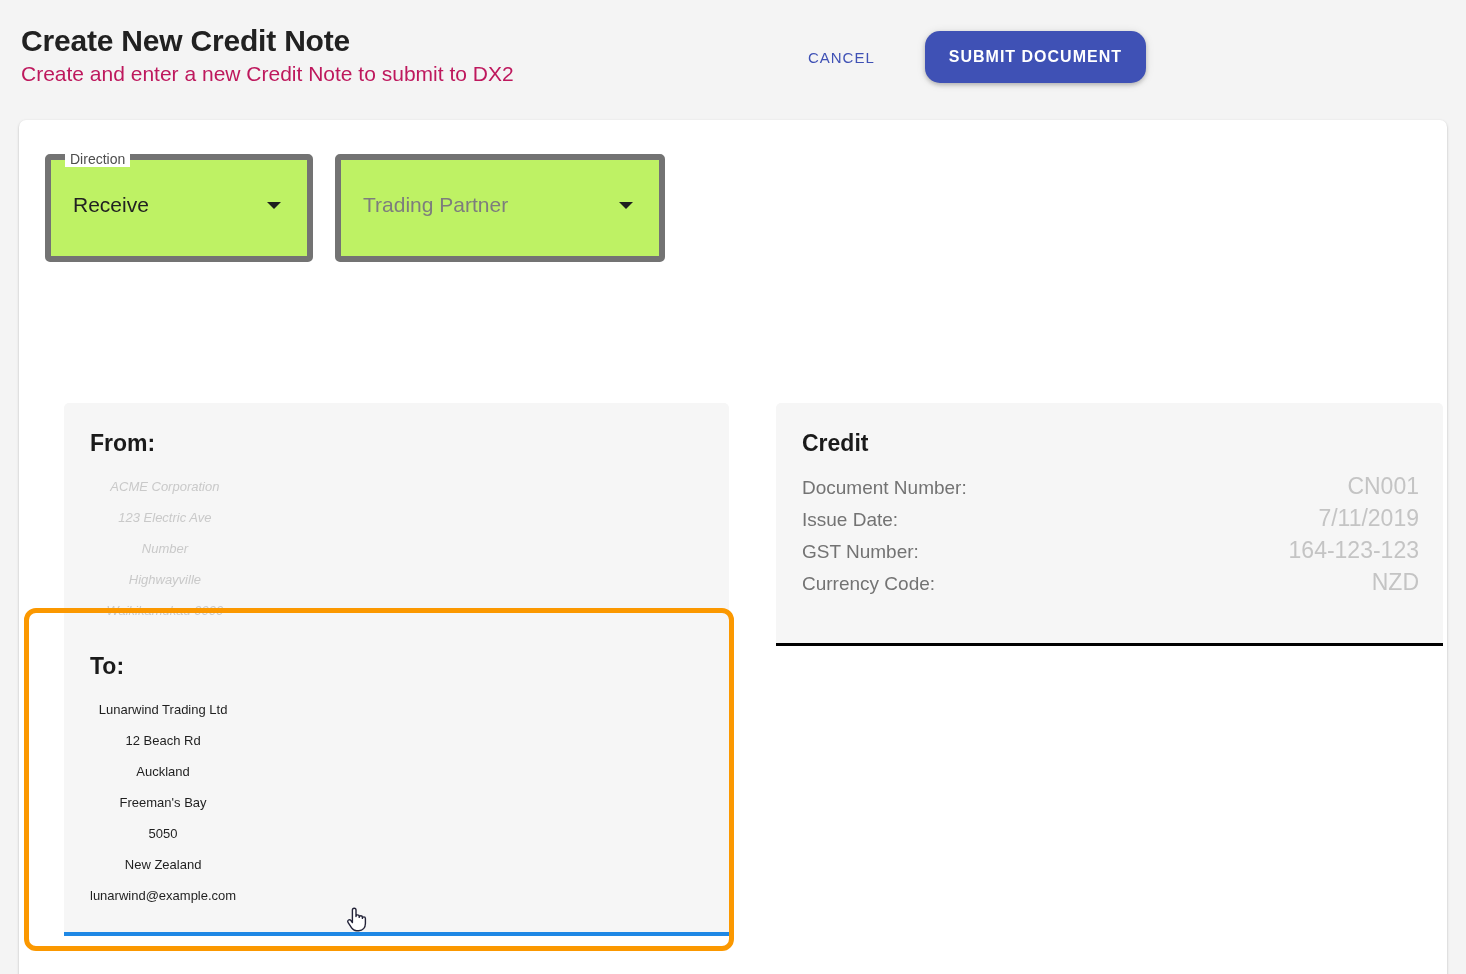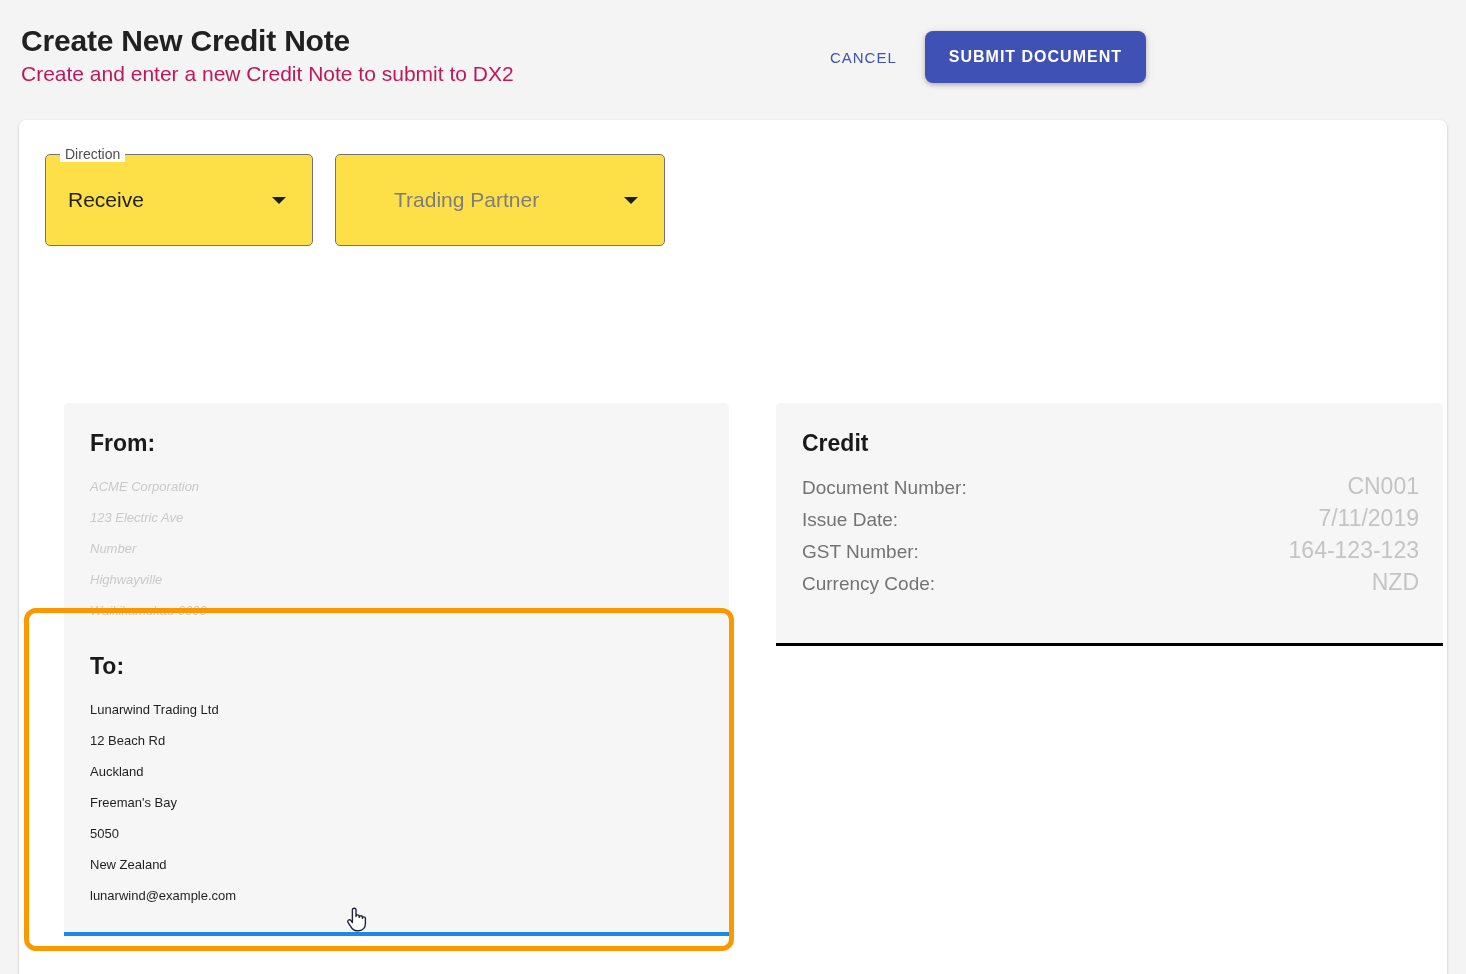--- a/index.html
+++ b/index.html
@@ -47,37 +47,37 @@
     color: #be185d;
     line-height: 20px;
     margin: 4px 0 8px 0;
   }
   .header-actions {
     position: absolute;
     right: 19px;
     top: 31px;
     display: flex;
     align-items: center;
-    gap: 20px;
+    gap: 42px;
   }
   .cancel-button {
     background: none;
     border: none;
     padding: 8px 8px;
     font-family: "Liberation Sans", sans-serif;
     font-size: 15px;
     font-weight: 500;
     letter-spacing: 1.0px;
     color: #3f51b5;
     cursor: pointer;
   }
   .submit-button {
     background: #3f51b5;
     border: none;
-    border-radius: 8px;
+    border-radius: 15px;
     padding: 0 24px;
     height: 52px;
     font-family: "Liberation Sans", sans-serif;
     font-size: 16px;
     font-weight: bold;
     letter-spacing: 1.0px;
     color: #ffffff;
     cursor: pointer;
     box-shadow: 0 2px 4px rgba(0,0,0,0.22), 0 1px 10px rgba(0,0,0,0.10);
   }
@@ -98,24 +98,24 @@
   .selects-row {
     position: absolute;
     left: 26px;
     top: 34px;
     display: flex;
     gap: 22px;
   }
   .select-field {
     position: relative;
     width: 268px;
-    height: 92px;
-    border: 1px solid #737373;
+    height: 108px;
+    border: 6px solid #737373;
     border-radius: 5px;
-    background: #fde047;
+    background: #bef264;
     cursor: pointer;
   }
   .select-field.wide { width: 330px; }
   .select-legend {
     position: absolute;
     top: -9px;
     left: 14px;
     padding: 0 5px;
     background: #ffffff;
     font-size: 14px;
@@ -123,37 +123,38 @@
     line-height: 16px;
   }
   .select-value {
     position: absolute;
     left: 22px;
     top: 32px;
     font-size: 21px;
     color: #212121;
     line-height: 26px;
   }
-  .select-value.placeholder { color: #7d7d7d; margin-left: 36px; }
+  .select-value.placeholder { color: #7d7d7d; }
   .select-arrow {
     position: absolute;
     right: 26px;
     top: 42px;
     width: 0;
     height: 0;
     border-left: 7px solid transparent;
     border-right: 7px solid transparent;
     border-top: 7px solid #1f1f1f;
   }
 
   
   .panel {
     position: absolute;
     background: #f6f6f6;
     border-radius: 5px 5px 0 0;
+    text-align: center;
   }
   .panel-underline {
     position: absolute;
     left: 0;
     bottom: 0;
     width: 100%;
     height: 3px;
     background: #000000;
   }
   .panel-underline.accent { background: #1e88e5; height: 4px; }

